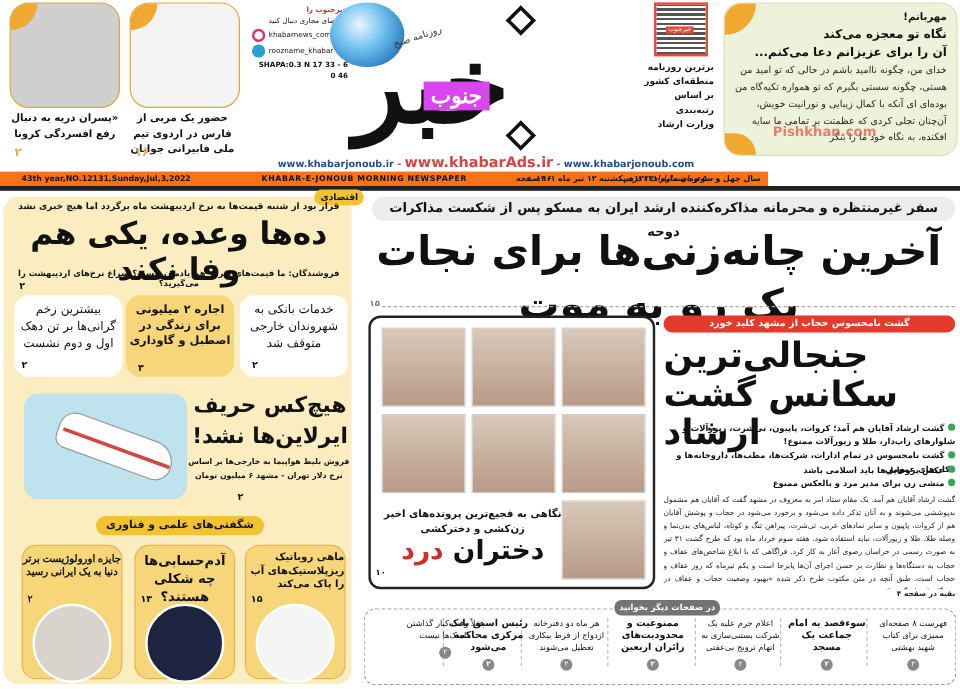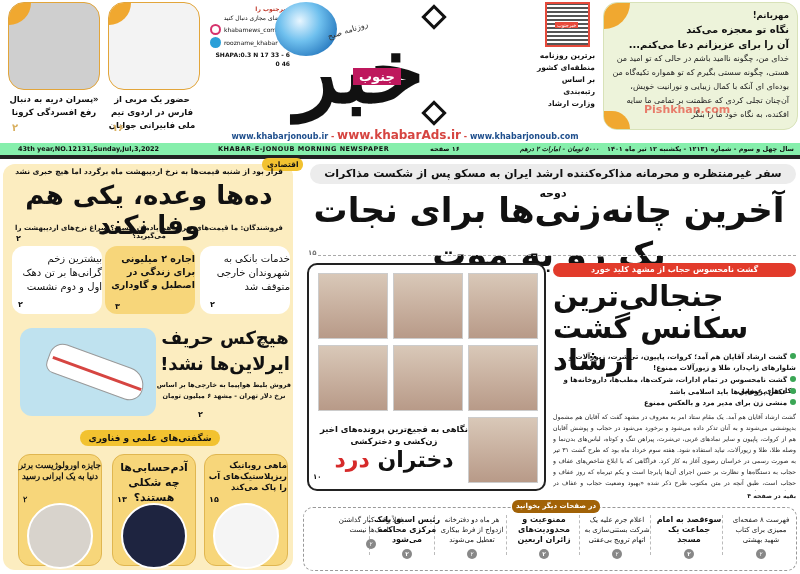--- a/index.html
+++ b/index.html
@@ -8,47 +8,47 @@
   .thumb { position: absolute; top: 2px; width: 92px; height: 88px; border-radius: 16px 16px 16px 16px; background: #cfcfcf; overflow: hidden; border: 1px solid #e2a53a; }
   .thumb .corner { position:absolute; top:0; left:0; width:22px; height:22px; background:#f0a830; border-bottom-right-radius: 22px; }
   .thumb-cap { position: absolute; top: 93px; width: 96px; font-size: 8.5px; font-weight: bold; text-align: center; line-height: 13px; direction: rtl; }
   .thumb-page { position: absolute; top: 122px; font-size: 10px; color: #d9b060; font-weight: bold; }
   .social { position:absolute; left:210px; top:4px; width:80px; font-size:6px; line-height:9px; direction: rtl; text-align: right; }
   .social .red { color:#c0392b; font-weight:bold; }
   .srow { display:flex; align-items:center; gap:3px; margin-top:2px; font-size:6px; direction:ltr; }
   .sicon { width:11px; height:11px; border-radius:50%; display:inline-block; }
   .logo-wrap { position:absolute; left:275px; top:0; width:195px; height:130px; }
   .logo-text { position:absolute; left:20px; top:26px; font-family: "DejaVu Serif", serif; font-weight:bold; font-size:88px; line-height:90px; color:#111; direction: rtl; letter-spacing:-4px; }
-  .logo-sub { position:absolute; left:78px; top:68px; background:#be185d; color:#fff; font-size:13px; font-weight:bold; padding:1px 6px; direction: rtl; }
+  .logo-sub { position:absolute; left:78px; top:68px; background:#d946ef; color:#fff; font-size:18px; font-weight:bold; padding:1px 6px; direction: rtl; font-family: Liberation Serif, serif; }
   .globe { position:absolute; left:0px; top:2px; width:62px; height:54px; border-radius:50%; background: radial-gradient(circle at 40% 35%, #e8f6ff 0%, #6fc0ee 40%, #1d6fb8 85%); }
   .logo-tag { position:absolute; left:52px; top:26px; font-size:8px; color:#333; transform: rotate(-18deg); direction: rtl; }
   .diamond { position:absolute; width:18px; height:18px; border:3px solid #111; transform: rotate(45deg); background:#fff; }
   .qr { position:absolute; left:545px; top:2px; width:45px; height:45px; border:2px solid #e64a3b; background:
         repeating-linear-gradient(0deg, #555 0 2px, #fff 2px 4px), #fff; }
   .qr .lbl { position:absolute; left:8px; top:18px; background:#e64a3b; color:#fff; font-size:5px; padding:0 2px; }
   .rank { position:absolute; left:530px; top:50px; width:65px; font-size:7.5px; font-weight:bold; line-height:12px; text-align:right; direction: rtl; }
   .poem { position:absolute; left:603px; top:2px; width:195px; height:128px; background:#edf3da; border-radius:14px; border:1px solid #d8e2b8; direction: rtl; padding:6px 8px; }
   .poem .corner { position:absolute; top:0; left:0; width:26px; height:26px; background:#f0a830; border-top-left-radius:14px; border-bottom-right-radius:26px; }
   .poem .corner2 { position:absolute; bottom:0; left:0; width:26px; height:18px; background:#f0a830; border-bottom-left-radius:14px; border-top-right-radius:20px; }
   .poem h4 { font-size:8.5px; line-height:13px; }
   .poem h3 { font-size:10px; line-height:15px; }
   .poem p { font-size:8px; line-height:14px; color:#222; }
   .urls { position:absolute; top:128px; left:210px; width:390px; text-align:center; font-weight:bold; color:#1e4e8c; font-size:8px; }
   .urls .big { font-size:12px; color:#d64541; }
   
-  .datebar { position:absolute; top:143px; left:0; width:800px; height:12px; background:#86efac; font-size:6.5px; font-weight:bold; display:flex; align-items:center; }
+  .datebar { position:absolute; top:143px; left:0; width:640px; height:12px; background:#f97316; font-size:6.5px; font-weight:bold; display:flex; align-items:center; }
   .darkline { position:absolute; top:155px; left:0; width:800px; height:4px; background:#222; }
   
   .ycol { position:absolute; left:3px; top:164px; width:290px; height:406px; background:#fcedc0; border-radius:12px; }
   .tag-econ { position:absolute; left:262px; top:158px; background:#f2c230; font-size:7.5px; font-weight:bold; padding:2px 5px; border-radius:6px; direction: rtl; }
   .eco-sup { position:absolute; left:10px; top:167px; width:278px; font-size:7.5px; font-weight:bold; text-align:center; direction:rtl; }
   .eco-head { position:absolute; left:8px; top:180px; width:282px; font-size:26px; font-weight:bold; text-align:center; direction:rtl; letter-spacing:-1px; }
   .eco-sub { position:absolute; left:8px; top:224px; width:282px; font-size:7px; font-weight:bold; text-align:center; direction:rtl; }
   .pn { position:absolute; font-size:8px; font-weight:bold; }
-  .card { position:absolute; top:246px; width:90px; height:68px; border-radius:12px; background:#fff; direction:rtl; font-size:10px; line-height:14px; padding-top:6px; }
+  .card { position:absolute; top:246px; width:90px; height:68px; border-radius:12px; background:#fff; direction:rtl; text-align:center; font-size:10px; line-height:14px; padding-top:6px; }
   .card.yel { background:#f7d67a; font-weight:bold; font-size:9.5px; line-height:13px; }
   .plane { position:absolute; left:20px; top:328px; width:136px; height:88px; border-radius:12px; background:#bfe2ef; overflow:hidden; }
   .plane .body { position:absolute; left:26px; top:28px; width:100px; height:32px; background:#fff; border-radius:30px 40px 30px 20px; transform:rotate(20deg); border:1px solid #999; }
   .plane .stripe { position:absolute; left:30px; top:44px; width:94px; height:3px; background:#d64541; transform:rotate(20deg); }
   .air-head { position:absolute; left:158px; top:325px; width:134px; font-size:18px; font-weight:bold; text-align:center; line-height:26px; direction:rtl; }
   .air-sub { position:absolute; left:156px; top:380px; width:136px; font-size:6.5px; font-weight:bold; text-align:center; line-height:11px; direction:rtl; }
   .sci-tag { position:absolute; left:80px; top:430px; width:140px; height:16px; background:#f2c230; border-radius:8px; font-size:9px; font-weight:bold; text-align:center; line-height:16px; direction:rtl; }
   .sci { position:absolute; top:454px; width:84px; height:112px; border-radius:12px; background:#f7d67a; border:1px solid #e0b650; direction:rtl; text-align:center; }
   .sci .t { font-size:8.5px; font-weight:bold; line-height:11px; margin-top:5px; }
   .sci .t.big { font-size:11px; line-height:15px; }
@@ -63,21 +63,21 @@
   .ph-title { position:absolute; left:10px; top:444px; width:150px; font-size:22px; font-weight:bold; text-align:center; direction:rtl; }
   .ph-title .red { color:#d62a2a; }
   .redbar { position:absolute; left:553px; top:263px; width:243px; height:14px; background:#e23b2b; border-radius:7px; color:#fff; font-size:8px; font-weight:bold; text-align:center; line-height:14px; direction:rtl; }
   .ershad { position:absolute; left:553px; top:280px; width:243px; font-size:29px; font-weight:bold; text-align:left; line-height:32px; direction:rtl; }
   .bul { position:absolute; left:553px; width:243px; font-size:7px; font-weight:bold; text-align:right; direction:rtl; line-height:11px; }
   .bul .dot { display:inline-block; width:6px; height:6px; border-radius:50%; background:#3aa655; margin-left:3px; }
   .body-txt { position:absolute; left:553px; top:408px; width:243px; font-size:6.2px; line-height:11px; text-align:justify; direction:rtl; color:#222; }
   .continue { font-weight:bold; }
   
   .more-box { position:absolute; left:303px; top:507px; width:494px; height:64px; border:1px dashed #999; border-radius:10px; }
-  .more-tag { position:absolute; left:512px; top:500px; width:88px; height:13px; background:#a16207; color:#fff; font-size:7px; font-weight:bold; border-radius:6px; text-align:center; line-height:13px; direction:rtl; }
+  .more-tag { position:absolute; left:512px; top:500px; width:88px; height:13px; background:#737373; color:#fff; font-size:7px; font-weight:bold; border-radius:6px; text-align:center; line-height:13px; direction:rtl; }
   .more-item { position:absolute; top:515px; width:68px; font-size:7px; line-height:10px; text-align:center; direction:rtl; }
   .more-item.b { font-weight:bold; font-size:8px; }
   .more-num { display:block; margin:4px auto 0; width:10px; height:10px; border-radius:50%; background:#888; color:#fff; font-size:6px; line-height:10px; }
   .vsep { position:absolute; top:515px; height:40px; border-left:1px dashed #bbb; }
 </style>
 </head>
 <body>
 
 <div class="thumb" style="left:8px;">
     <div class="corner"></div>

